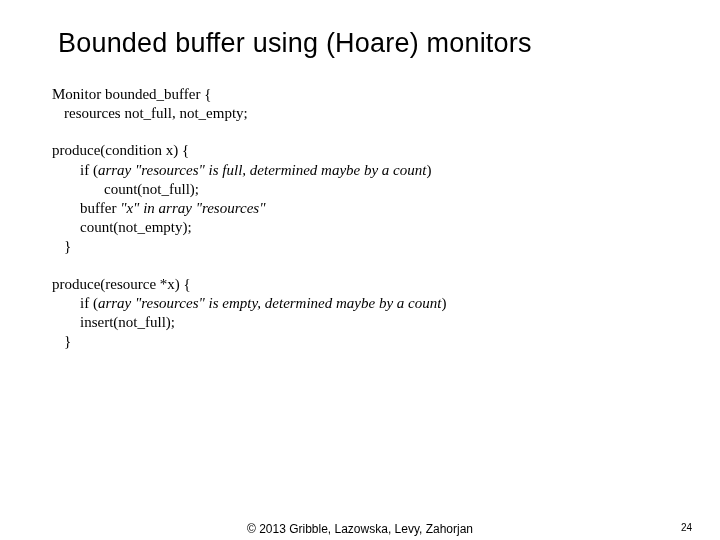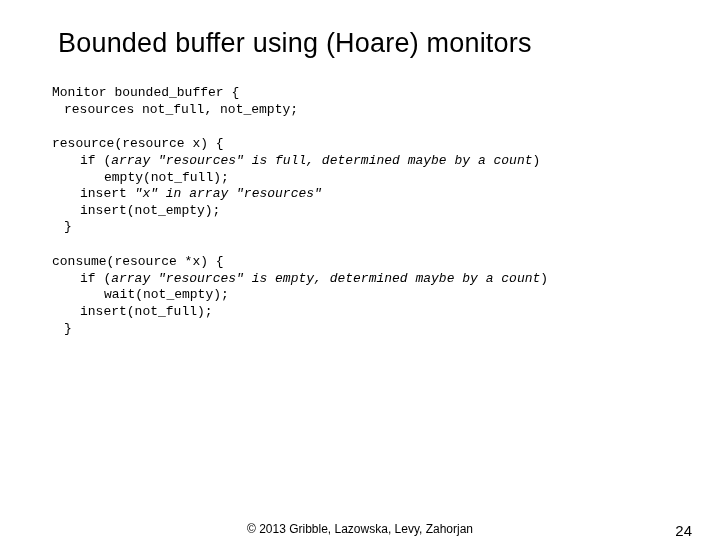--- a/index.html
+++ b/index.html
@@ -17,23 +17,23 @@
     position: relative;
   }
   .title {
     font-size: 27px;
     font-weight: 400;
     letter-spacing: 0.2px;
     margin-bottom: 26px;
     margin-left: 6px;
   }
   .codeblock {
-    font-size: 13px;
+    font-size: 15px;
     line-height: 1.28;
-    font-family: Liberation Mono, monospace;
+    font-family: Liberation Serif, serif;
   }
   .codeblock .line { white-space: pre; }
   .ind1 { padding-left: 12px; }
   .ind2 { padding-left: 28px; }
   .ind3 { padding-left: 52px; }
   .gap { height: 18px; }
   .italic { font-style: italic; }
   .footer {
     position: absolute;
     bottom: 18px;
@@ -43,49 +43,48 @@
     color: #000;
   }
   .copyright {
     position: absolute;
     left: 50%;
     transform: translateX(-50%);
   }
   .pagenum {
     position: absolute;
     right: 28px;
-    font-size: 15px;
+    font-size: 10px;
   }
 </style>
 </head>
 <body>
 
 <div class="slide">
 
   <div class="title">Bounded buffer using (Hoare) monitors</div>
 
   <div class="codeblock">
 
     <div class="line">Monitor bounded_buffer {</div>
     <div class="line ind1">resources not_full, not_empty;</div>
 
     <div class="gap"></div>
 
-    <div class="line">resource(resource x) {</div>
+    <div class="line">produce(condition x) {</div>
     <div class="line ind2"><span>if (</span><span class="italic">array "resources" is full, determined maybe by a count</span><span>)</span></div>
-    <div class="line ind3">empty(not_full);</div>
-    <div class="line ind2"><span>insert</span><span class="italic"> "x" in array "resources"</span></div>
-    <div class="line ind2">insert(not_empty);</div>
+    <div class="line ind3">count(not_full);</div>
+    <div class="line ind2"><span>buffer</span><span class="italic"> "x" in array "resources"</span></div>
+    <div class="line ind2">count(not_empty);</div>
     <div class="line ind1">}</div>
 
     <div class="gap"></div>
 
-    <div class="line">consume(resource *x) {</div>
+    <div class="line">produce(resource *x) {</div>
     <div class="line ind2"><span>if (</span><span class="italic">array "resources" is empty, determined maybe by a count</span><span>)</span></div>
-    <div class="line ind3">wait(not_empty);</div>
     <div class="line ind2">insert(not_full);</div>
     <div class="line ind1">}</div>
 
   </div>
 
   <div class="footer">
     <span class="copyright">© 2013 Gribble, Lazowska, Levy, Zahorjan</span>
     <span class="pagenum">24</span>
   </div>
 

